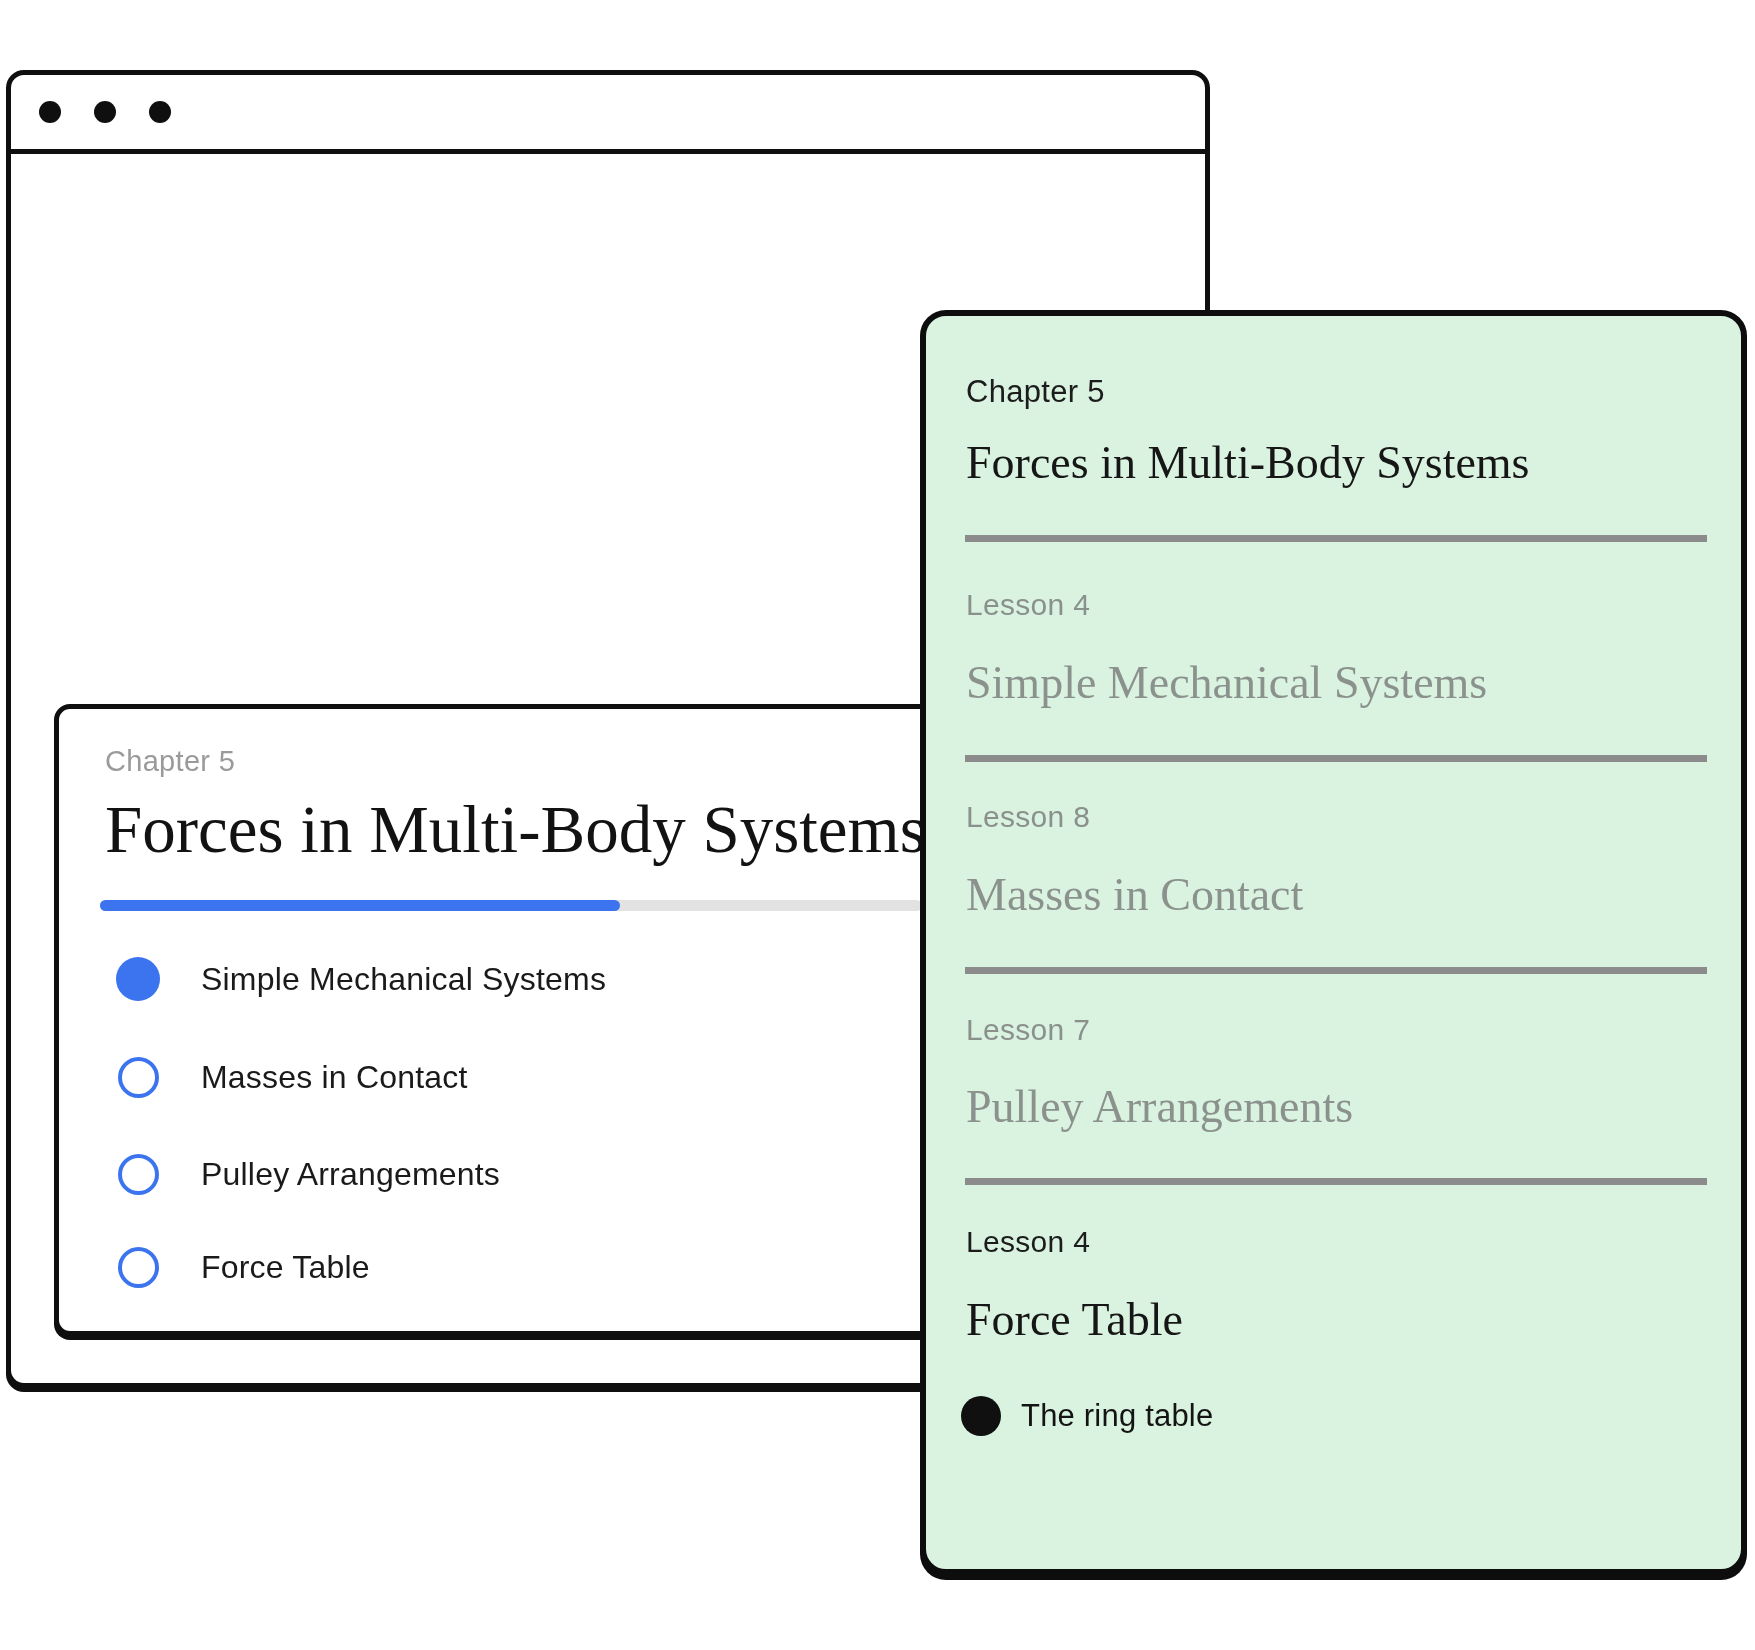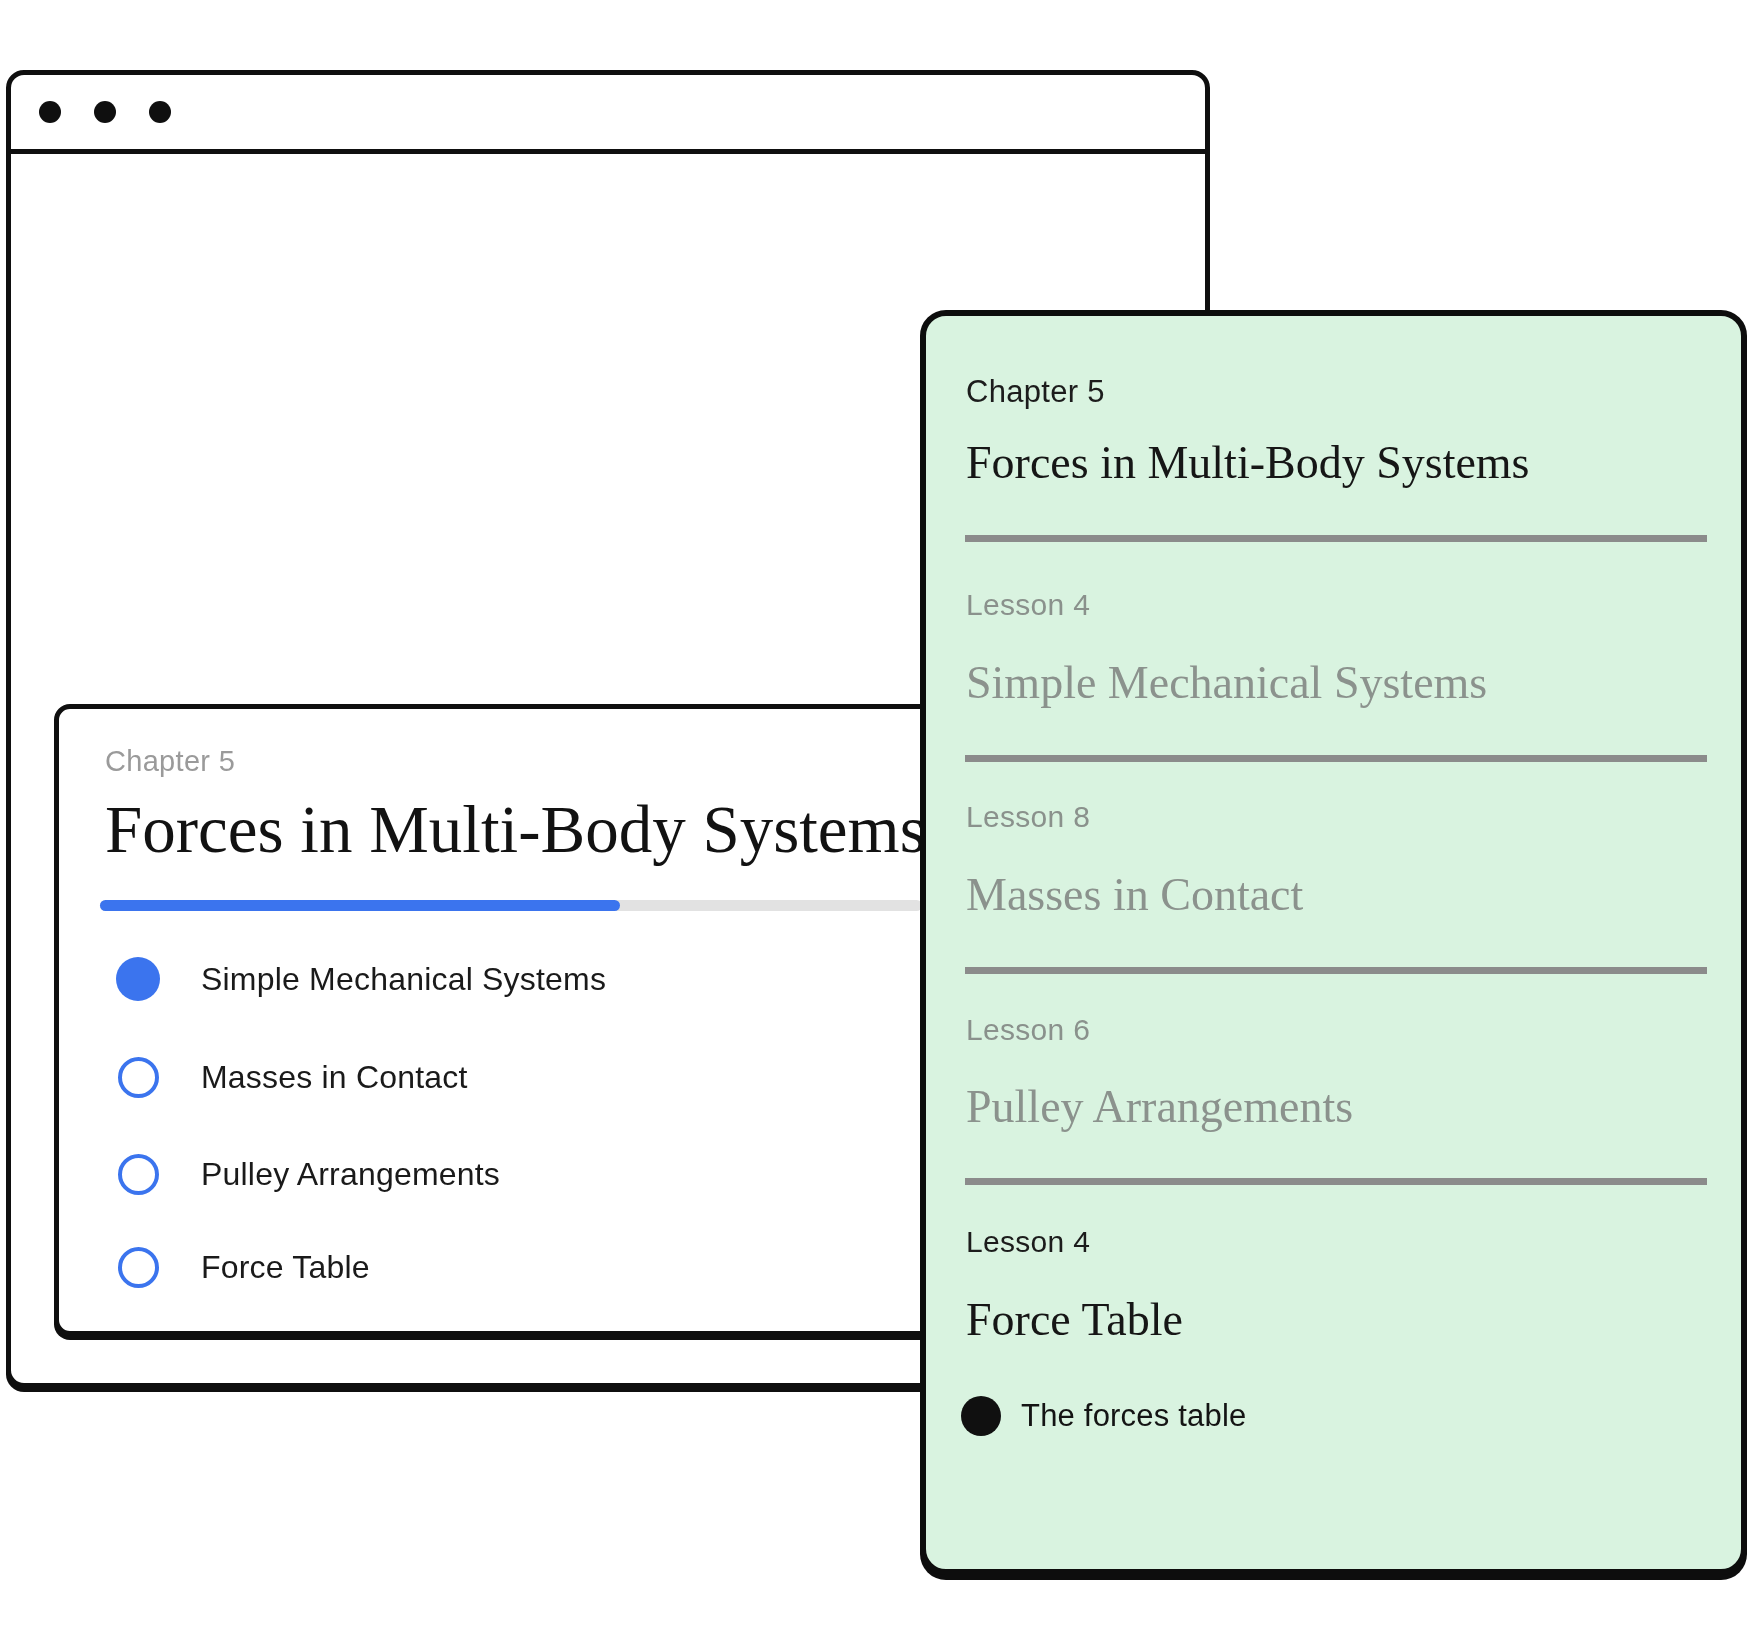--- a/index.html
+++ b/index.html
@@ -181,27 +181,27 @@
   <div class="lesson-label ll1">Lesson 4</div>
   <div class="lesson-title lt1">Simple Mechanical Systems</div>
 
   <div class="panel-divider d2"></div>
 
   <div class="lesson-label ll2">Lesson 8</div>
   <div class="lesson-title lt2">Masses in Contact</div>
 
   <div class="panel-divider d3"></div>
 
-  <div class="lesson-label ll3">Lesson 6</div>
+  <div class="lesson-label ll3">Lesson 7</div>
   <div class="lesson-title lt3">Pulley Arrangements</div>
 
   <div class="panel-divider d4"></div>
 
   <div class="lesson-label ll4">Lesson 4</div>
   <div class="lesson-title lt4">Force Table</div>
 
   <div class="topic-row t1">
     <span class="circle-box">
         <span class="topic-filled"></span>
       </span>
-    <span class="topic-label">The forces table</span>
+    <span class="topic-label">The ring table</span>
   </div>
 </div>
 
 </body></html>

